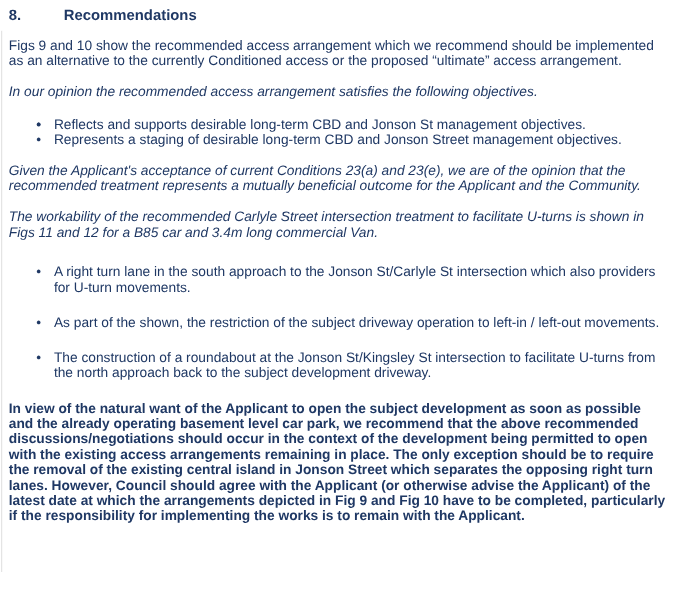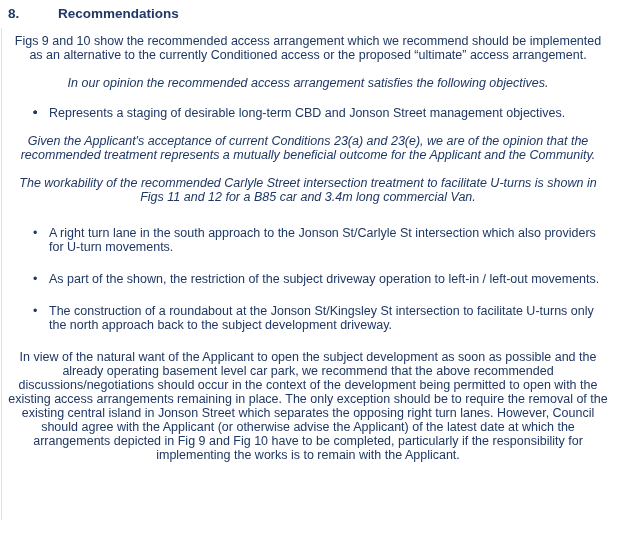--- a/index.html
+++ b/index.html
@@ -31,35 +31,35 @@
     background:var(--artifact);
     opacity:.55;
   }
   .heading{
     display:flex;
     font-weight:bold;
     font-size:13.5px;
     line-height:15px;
   }
   .heading .hnum{width:50px;flex:0 0 50px;}
-  p{margin:13px 0 0 0;text-align:center;}
+  p{margin:13px 0 0 0;}
   p.para{margin-top:14px;font-style:italic;}
   ul{
     list-style:none;
     margin:16px 0 0 0;
     padding:0 0 0 41px;
   }
   ul.spread{margin-top:22px;}
   ul.spread li + li{margin-top:18px;}
   li{position:relative;}
   .dot{
     position:absolute;
     left:-16px;top:0;
   }
-  p.final{margin-top:18px;}
+  p.final{margin-top:18px;font-weight:bold;}
 </style>
 </head>
 <body>
 
 <div class="page">
   <div class="scan-line"></div>
 
   <div class="heading">
     <span class="hnum">8.</span>
     <span class="htitle">Recommendations</span>
@@ -68,20 +68,21 @@
   <p>Figs 9 and 10 show the recommended access arrangement which we recommend should be implemented as an alternative to the currently Conditioned access or the proposed “ultimate” access arrangement.</p>
 
   <p class="para">In our opinion the recommended access arrangement satisfies the following objectives.</p>
 
   <ul>
     <li>
       <span class="dot">•</span>
     </li>
     <li>
       <span class="dot">•</span>
+      <span>Reflects and supports desirable long-term CBD and Jonson St management objectives.</span>
     </li>
     <li>
       <span class="dot">•</span>
       <span>Represents a staging of desirable long-term CBD and Jonson Street management objectives.</span>
     </li>
   </ul>
 
   <p class="para">Given the Applicant's acceptance of current Conditions 23(a) and 23(e), we are of the opinion that the recommended treatment represents a mutually beneficial outcome for the Applicant and the Community.</p>
 
   <p class="para">The workability of the recommended Carlyle Street intersection treatment to facilitate U-turns is shown in Figs 11 and 12 for a B85 car and 3.4m long commercial Van.</p>
@@ -91,18 +92,18 @@
     <li>
       <span class="dot">•</span>
       <span>A right turn lane in the south approach to the Jonson St/Carlyle St intersection which also providers for U-turn movements.</span>
     </li>
     <li>
       <span class="dot">•</span>
       <span>As part of the shown, the restriction of the subject driveway operation to left-in / left-out movements.</span>
     </li>
     <li>
       <span class="dot">•</span>
-      <span>The construction of a roundabout at the Jonson St/Kingsley St intersection to facilitate U-turns only the north approach back to the subject development driveway.</span>
+      <span>The construction of a roundabout at the Jonson St/Kingsley St intersection to facilitate U-turns from the north approach back to the subject development driveway.</span>
     </li>
   </ul>
 
   <p class="final">In view of the natural want of the Applicant to open the subject development as soon as possible and the already operating basement level car park, we recommend that the above recommended discussions/negotiations should occur in the context of the development being permitted to open with the existing access arrangements remaining in place. The only exception should be to require the removal of the existing central island in Jonson Street which separates the opposing right turn lanes. However, Council should agree with the Applicant (or otherwise advise the Applicant) of the latest date at which the arrangements depicted in Fig 9 and Fig 10 have to be completed, particularly if the responsibility for implementing the works is to remain with the Applicant.</p>
 </div>
 
 </body></html>

